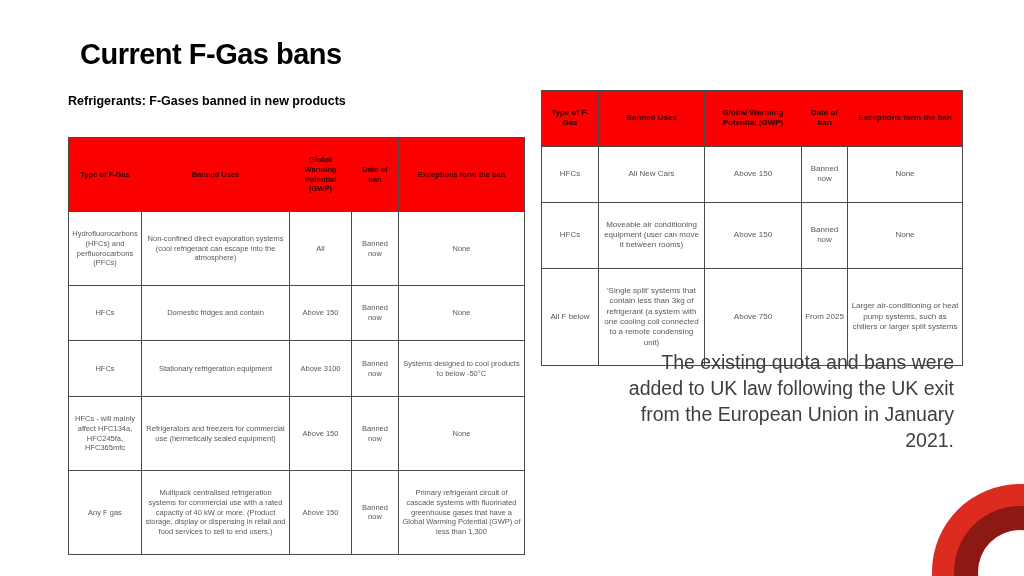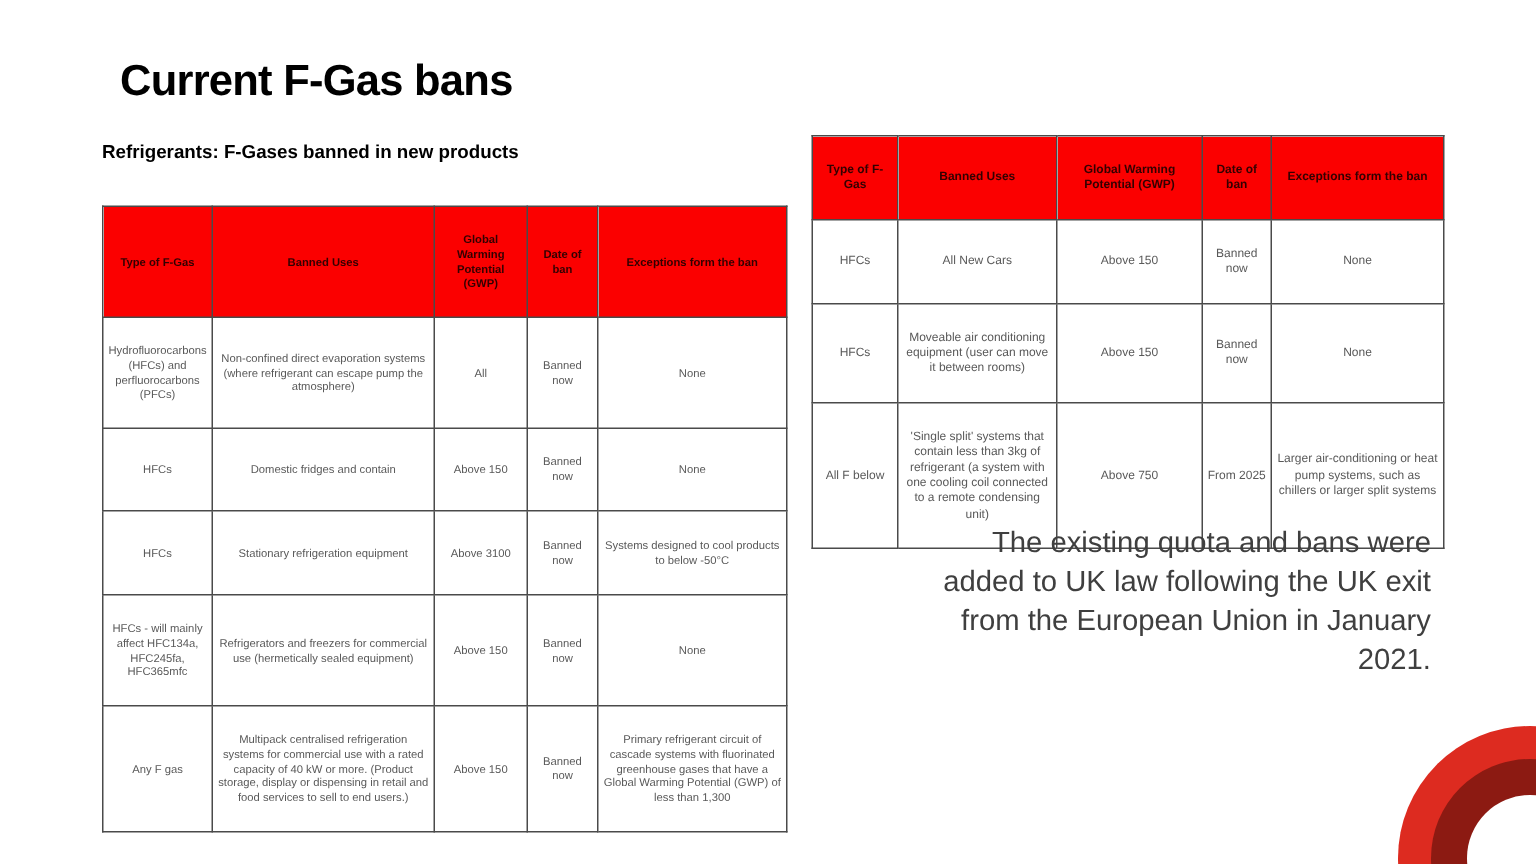--- a/index.html
+++ b/index.html
@@ -84,21 +84,21 @@
           <th>Type of F-Gas</th>
           <th>Banned Uses</th>
           <th>Global Warming Potential (GWP)</th>
           <th>Date of ban</th>
           <th>Exceptions form the ban</th>
         </tr>
       </thead>
       <tbody>
         <tr>
           <td>Hydrofluorocarbons (HFCs) and perfluorocarbons (PFCs)</td>
-          <td>Non-confined direct evaporation systems (where refrigerant can escape pump the atmosphere)</td>
+          <td>Non-confined direct evaporation systems (cool refrigerant can escape into the atmosphere)</td>
           <td>All</td>
           <td>Banned now</td>
           <td>None</td>
         </tr>
         <tr>
           <td>HFCs</td>
           <td>Domestic fridges and contain</td>
           <td>Above 150</td>
           <td>Banned now</td>
           <td>None</td>

